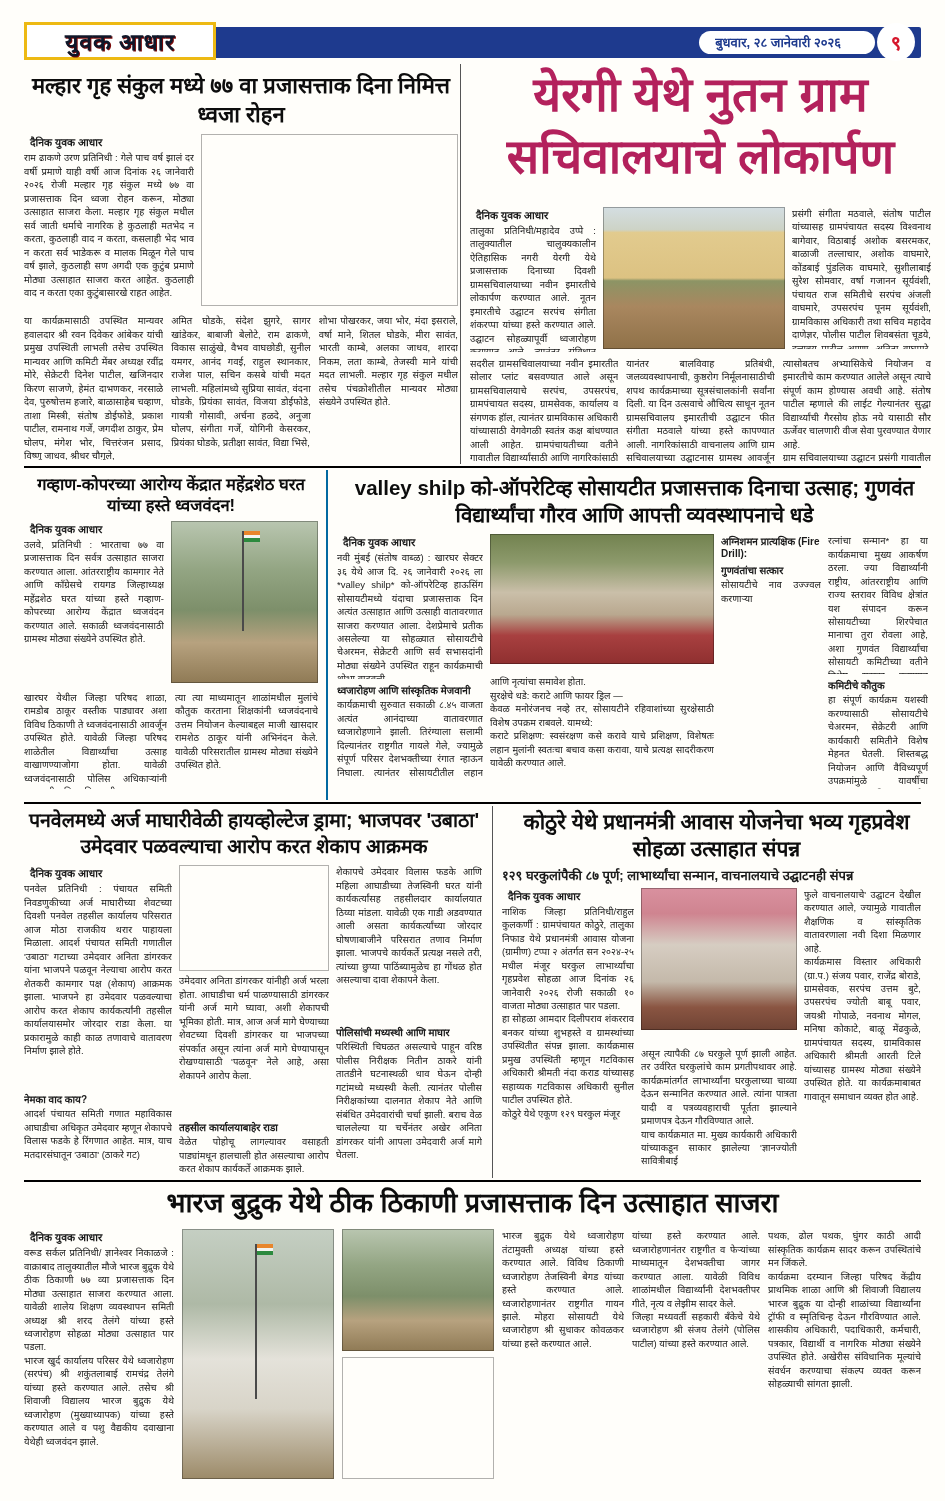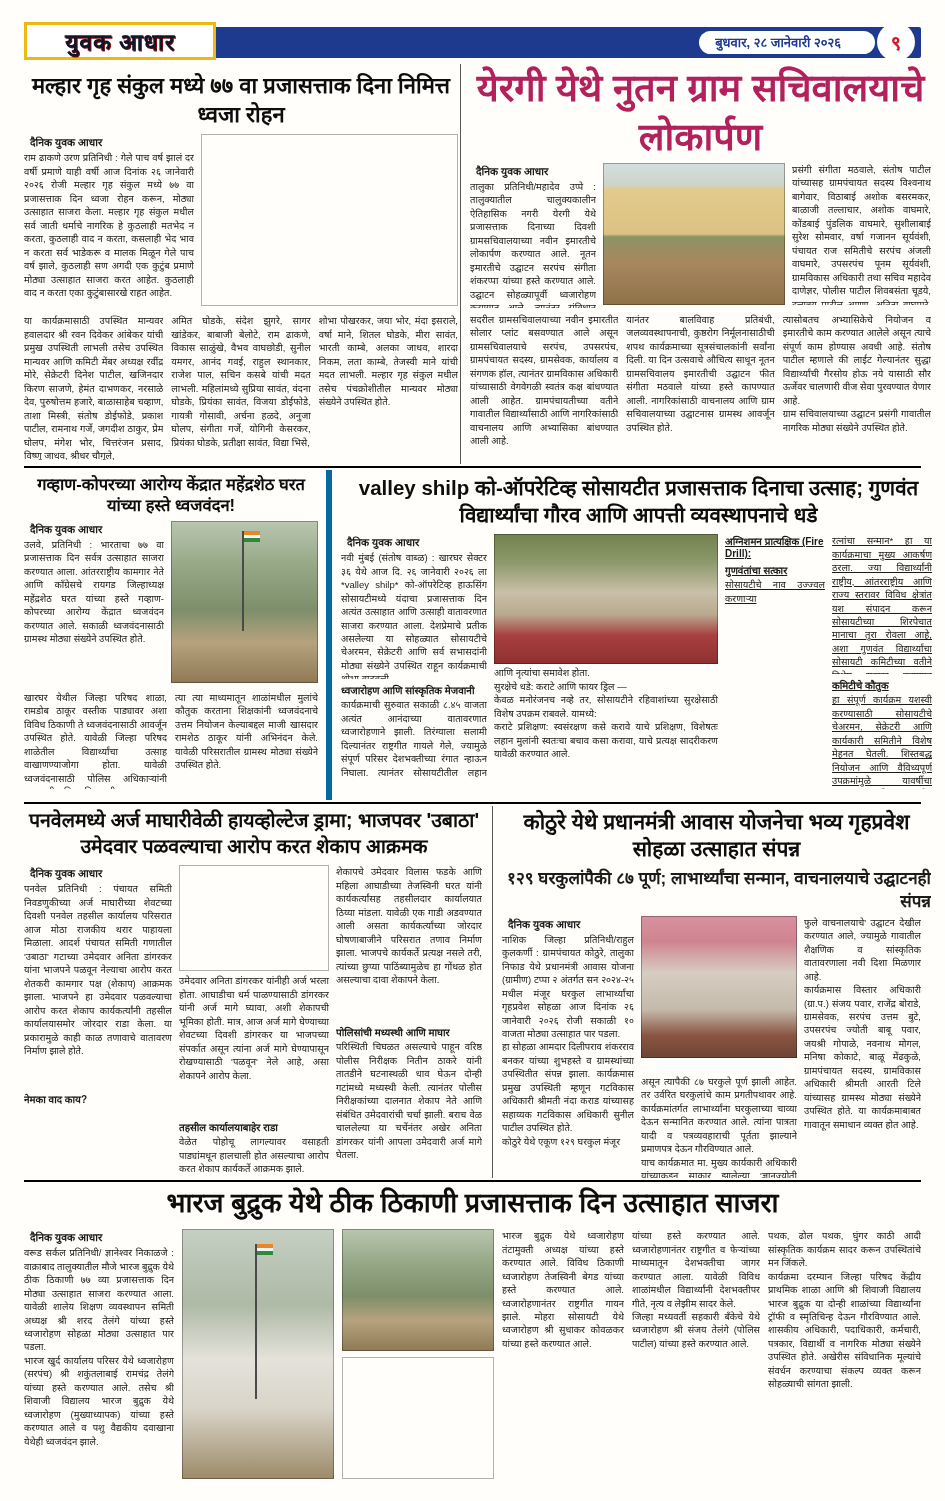--- a/index.html
+++ b/index.html
@@ -3,21 +3,21 @@
 <meta charset="utf-8">
 <style>
   html,body{margin:0;padding:0;background:#dcdcdc;}
   .page{position:relative;width:945px;height:1501px;margin:0 auto;background:#fffefa;
         font-family:"Liberation Sans","DejaVu Sans",sans-serif;color:#1b1b1b;overflow:hidden;}
   section{position:absolute;overflow:hidden;}
   h1,h2{margin:0;font-weight:700;color:#0d0d0d;text-align:center;}
   .txt{font-size:9.5px;line-height:1.42;text-align:justify;white-space:pre-line;color:#1c1c1c;overflow:hidden;}
   .byl{font-size:10.5px;font-weight:700;margin:1px 0 2px 6px;}
   .shd{font-size:10px;font-weight:700;margin:4px 0 1px;}
-  .subhead{font-size:17px;font-weight:700;text-align:right;margin:3px 0 4px;}
+  .subhead{font-size:13px;font-weight:700;text-align:left;margin:3px 0 4px;}
   .col{overflow:hidden;}
   .hrule{position:absolute;left:24px;right:24px;border-top:2.5px solid #000;}
 
   
   .masthead{position:absolute;left:24px;right:24px;top:22px;height:40px;}
   .mast-bar{position:absolute;left:180px;right:0;top:5px;height:31px;border-radius:2px;background:#1e3a8e;}
   .logo-box{position:absolute;left:0;top:0;width:192px;height:38px;background:#fff;
             border:3px solid #edb913;display:flex;align-items:center;justify-content:center;box-sizing:border-box;}
   .logo-text{font-size:23px;font-weight:800;color:#e02721;text-shadow:1px 1px 0 #7c0a0a;letter-spacing:1px;}
   .date-pill{position:absolute;right:46px;top:4px;height:23px;background:#fff;border-radius:12px;
@@ -36,31 +36,31 @@
   .ph-white{background:linear-gradient(180deg,#c5cfc3 0%,#aeb9a6 30%,#e4e2da 52%,#d8d4c8 72%,#9c8a68 100%);}
   .pole::before{content:"";position:absolute;left:48%;top:6%;width:2px;height:62%;background:#4a4a4a;}
   .pole::after{content:"";position:absolute;left:calc(48% + 2px);top:6%;width:16px;height:11px;
     background:linear-gradient(180deg,#e8862c 34%,#f4f4f0 34%,#f4f4f0 67%,#2c8a3e 67%);}
 
   
   .row{display:flex;gap:7px;}
   .w170{width:170px;flex-shrink:0;} .w148{width:148px;flex-shrink:0;} .w146{width:146px;flex-shrink:0;}
   .w140{width:140px;flex-shrink:0;} .w132{width:132px;flex-shrink:0;}
   .w128{width:128px;flex-shrink:0;} .w126{width:126px;flex-shrink:0;}
-  .w122{width:122px;flex-shrink:0;} .w117{width:117px;flex-shrink:0;} .w100{width:100px;flex-shrink:0;text-decoration:underline;}
+  .w122{width:122px;flex-shrink:0;} .w117{width:117px;flex-shrink:0;} .w100{width:100px;flex-shrink:0;}
   .w150{width:150px;flex-shrink:0;} .w156{width:156px;flex-shrink:0;} .w224{width:224px;flex-shrink:0;}
   .grow{flex:1;min-width:0;}
 
   #sec-malhar{left:24px;top:72px;width:434px;height:392px;}
   #sec-malhar h2{font-size:22px;line-height:1.3;margin-bottom:5px;}
   #sec-yergi{left:460px;top:64px;width:461px;height:400px;border-left:1px solid #555;padding-left:9px;}
-  #sec-yergi h1{font-size:38px;line-height:1.3;margin:0 0 0;}
+  #sec-yergi h1{font-size:48px;line-height:1.3;margin:0 0 18px;}
   #sec-gavhan{left:24px;top:470px;width:294px;height:330px;}
   #sec-gavhan h2{font-size:16.5px;line-height:1.3;margin:4px 0 4px;}
-  #sec-valley{left:326px;top:470px;width:595px;height:330px;border-left:6px solid #0369a1;padding-left:9px;}
+  #sec-valley{left:326px;top:470px;width:595px;height:330px;border-left:2px solid #0369a1;padding-left:9px;}
   #sec-valley h2{font-size:20.5px;line-height:1.32;margin:4px 0 6px;}
   #sec-panvel{left:24px;top:806px;width:460px;height:372px;}
   #sec-panvel h2{font-size:19.5px;line-height:1.32;margin:2px 0 6px;}
   #sec-kothure{left:492px;top:806px;width:429px;height:372px;border-left:1px solid #555;padding-left:9px;}
   #sec-kothure h2{font-size:21px;line-height:1.3;margin:2px 0 0;}
   #sec-bharaj{left:24px;top:1184px;width:897px;height:305px;}
   #sec-bharaj h1{font-size:27px;line-height:1.3;margin:2px 0 8px;white-space:nowrap;}
 </style>
 </head>
 <body>
@@ -136,21 +136,21 @@
     <h2>valley shilp को-ऑपरेटिव्ह सोसायटीत प्रजासत्ताक दिनाचा उत्साह; गुणवंत विद्यार्थ्यांचा गौरव आणि आपत्ती व्यवस्थापनाचे धडे</h2>
     <div class="row">
       <div class="col w146">
         <div class="byl">दैनिक युवक आधार</div>
         <div class="txt" style="height:128px">नवी मुंबई (संतोष वाब्ळ) : खारघर सेक्टर ३६ येथे आज दि. २६ जानेवारी २०२६ ला *valley shilp* को-ऑपरेटिव्ह हाऊसिंग सोसायटीमध्ये यंदाचा प्रजासत्ताक दिन अत्यंत उत्साहात आणि उत्साही वातावरणात साजरा करण्यात आला. देशप्रेमाचे प्रतीक असलेल्या या सोहळ्यात सोसायटीचे चेअरमन, सेक्रेटरी आणि सर्व सभासदांनी मोठ्या संख्येने उपस्थित राहून कार्यक्रमाची शोभा वाढवली.</div>
         <div class="shd">ध्वजारोहण आणि सांस्कृतिक मेजवानी</div>
         <div class="txt" style="height:82px">कार्यक्रमाची सुरुवात सकाळी ८.४५ वाजता अत्यंत आनंदाच्या वातावरणात ध्वजारोहणाने झाली. तिरंग्याला सलामी दिल्यानंतर राष्ट्रगीत गायले गेले, ज्यामुळे संपूर्ण परिसर देशभक्तीच्या रंगात न्हाऊन निघाला. त्यानंतर सोसायटीतील लहान मुलांनी आणि सदस्यांनी विविध सांस्कृतिक कार्यक्रम सादर केले. यामध्ये देशभक्तीपर गीते</div>
       </div>
       <div class="col w224">
         <div class="photo ph-stage" style="height:130px"></div>
-        <div class="txt" style="margin-top:2px">आणि नृत्यांचा समावेश होता.</div>
+        <div class="txt" style="margin-top:11px">आणि नृत्यांचा समावेश होता.</div>
         <div class="txt" style="height:96px">सुरक्षेचे धडे: कराटे आणि फायर ड्रिल —
 केवळ मनोरंजनच नव्हे तर, सोसायटीने रहिवाशांच्या सुरक्षेसाठी विशेष उपक्रम राबवले. यामध्ये:
 कराटे प्रशिक्षण: स्वसंरक्षण कसे करावे याचे प्रशिक्षण, विशेषतः लहान मुलांनी स्वतःचा बचाव कसा करावा, याचे प्रत्यक्ष सादरीकरण यावेळी करण्यात आले.</div>
       </div>
       <div class="col w100">
         <div class="shd" style="margin-top:0">अग्निशमन प्रात्यक्षिक (Fire Drill):</div>
         <div class="shd">गुणवंतांचा सत्कार</div>
         <div class="txt" style="height:60px">सोसायटीचे नाव उज्ज्वल करणाऱ्या</div>
       </div>
       <div class="col w100">
@@ -164,20 +164,21 @@
 
   <div class="hrule" style="top:802px"></div>
 
   <section id="sec-panvel">
     <h2>पनवेलमध्ये अर्ज माघारीवेळी हायव्होल्टेज ड्रामा; भाजपवर 'उबाठा' उमेदवार पळवल्याचा आरोप करत शेकाप आक्रमक</h2>
     <div class="row">
       <div class="col w148">
         <div class="byl">दैनिक युवक आधार</div>
         <div class="txt" style="height:206px">पनवेल प्रतिनिधी : पंचायत समिती निवडणुकीच्या अर्ज माघारीच्या शेवटच्या दिवशी पनवेल तहसील कार्यालय परिसरात आज मोठा राजकीय थरार पाहायला मिळाला. आदर्श पंचायत समिती गणातील 'उबाठा' गटाच्या उमेदवार अनिता डांगरकर यांना भाजपने पळवून नेल्याचा आरोप करत शेतकरी कामगार पक्ष (शेकाप) आक्रमक झाला. भाजपने हा उमेदवार पळवल्याचा आरोप करत शेकाप कार्यकर्त्यांनी तहसील कार्यालयासमोर जोरदार राडा केला. या प्रकारामुळे काही काळ तणावाचे वातावरण निर्माण झाले होते.</div>
         <div class="shd">नेमका वाद काय?</div>
+        <div class="txt" style="height:60px">आदर्श पंचायत समिती गणात महाविकास आघाडीचा अधिकृत उमेदवार म्हणून शेकापचे विलास फडके हे रिंगणात आहेत. मात्र, याच मतदारसंघातून 'उबाठा' (ठाकरे गट)</div>
       </div>
       <div class="col w150">
         <div class="photo ph-street" style="height:106px"></div>
         <div class="txt" style="height:142px;margin-top:3px">उमेदवार अनिता डांगरकर यांनीही अर्ज भरला होता. आघाडीचा धर्म पाळण्यासाठी डांगरकर यांनी अर्ज मागे घ्यावा, अशी शेकापची भूमिका होती. मात्र, आज अर्ज मागे घेण्याच्या शेवटच्या दिवशी डांगरकर या भाजपच्या संपर्कात असून त्यांना अर्ज मागे घेण्यापासून रोखण्यासाठी 'पळवून' नेले आहे, असा शेकापने आरोप केला.</div>
         <div class="shd">तहसील कार्यालयाबाहेर राडा</div>
         <div class="txt" style="height:42px">वेळेत पोहोचू लागल्यावर वसाहती पाड्यांमधून हालचाली होत असल्याचा आरोप करत शेकाप कार्यकर्ते आक्रमक झाले.</div>
       </div>
       <div class="col w146">
         <div class="txt" style="height:156px">शेकापचे उमेदवार विलास फडके आणि महिला आघाडीच्या तेजस्विनी घरत यांनी कार्यकर्त्यांसह तहसीलदार कार्यालयात ठिय्या मांडला. यावेळी एक गाडी अडवण्यात आली असता कार्यकर्त्यांच्या जोरदार घोषणाबाजीने परिसरात तणाव निर्माण झाला. भाजपचे कार्यकर्ते प्रत्यक्ष नसले तरी, त्यांच्या छुप्या पाठिंब्यामुळेच हा गोंधळ होत असल्याचा दावा शेकापने केला.</div>
         <div class="shd">पोलिसांची मध्यस्थी आणि माघार</div>

